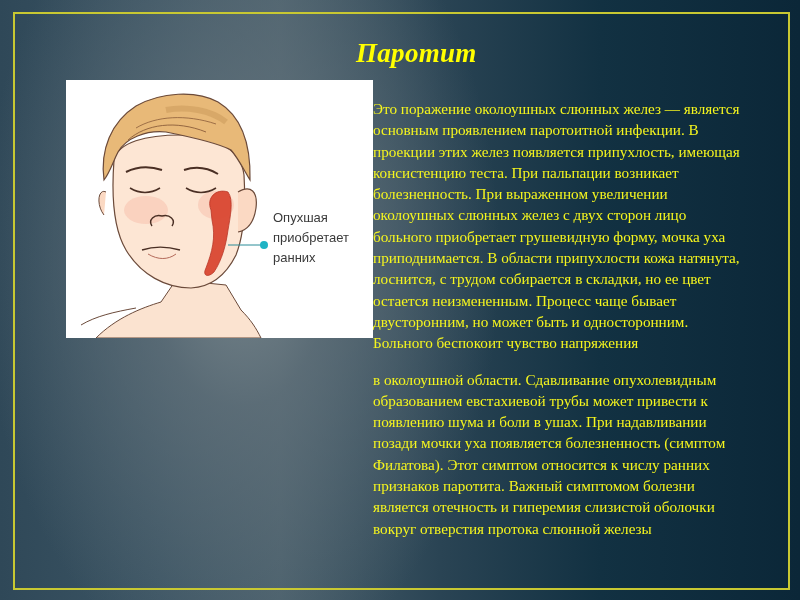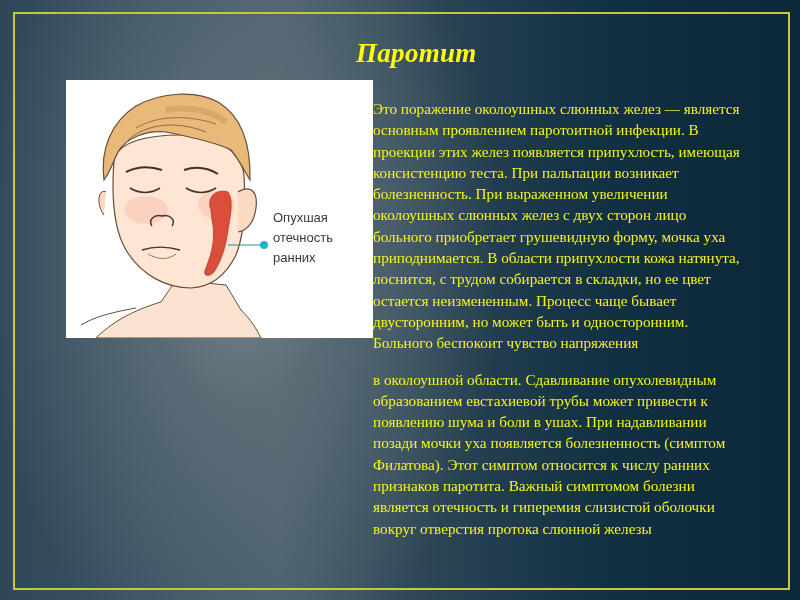--- a/index.html
+++ b/index.html
@@ -92,21 +92,21 @@
     <path d="M76 170 C 88 166, 100 166, 114 170" fill="none" stroke="#4a2f24" stroke-width="1.4"></path>
     <path d="M82 174 C 92 180, 102 180, 110 174" fill="none" stroke="#b46a5a" stroke-width="1"></path>
 
     <path d="M145 130 C 140 118, 150 108, 162 112 C 168 120, 164 138, 162 150 C 160 165, 156 180, 148 192 C 142 198, 136 196, 140 188 C 146 172, 150 158, 146 140 Z" fill="#d9432e" stroke="#b22a1a" stroke-width="0.8" opacity="0.92"></path>
 
     <line x1="162" y1="165" x2="195" y2="165" stroke="#2a8c98" stroke-width="1"></line>
     <circle cx="198" cy="165" r="4" fill="#1fb3c4"></circle>
   </svg>
   <div class="fig-label">
     <span>Опухшая</span>
-    <span>отечность</span>
+    <span>приобретает</span>
     <span>ранних</span>
   </div>
 </div>
 
 <div class="title">Паротит</div>
 
 <div class="body-text">
   <p>Это поражение околоушных слюнных желез — является основным проявлением паротоитной инфекции. В проекции этих желез появляется припухлость, имеющая консистенцию теста. При пальпации возникает болезненность. При выраженном увеличении околоушных слюнных желез с двух сторон лицо больного приобретает грушевидную форму, мочка уха приподнимается. В области припухлости кожа натянута, лоснится, с трудом собирается в складки, но ее цвет остается неизмененным. Процесс чаще бывает двусторонним, но может быть и односторонним. Больного беспокоит чувство напряжения</p>
   <p>в околоушной области. Сдавливание опухолевидным образованием евстахиевой трубы может привести к появлению шума и боли в ушах. При надавливании позади мочки уха появляется болезненность (симптом Филатова). Этот симптом относится к числу ранних признаков паротита. Важный симптомом болезни является отечность и гиперемия слизистой оболочки вокруг отверстия протока слюнной железы</p>
 </div>

